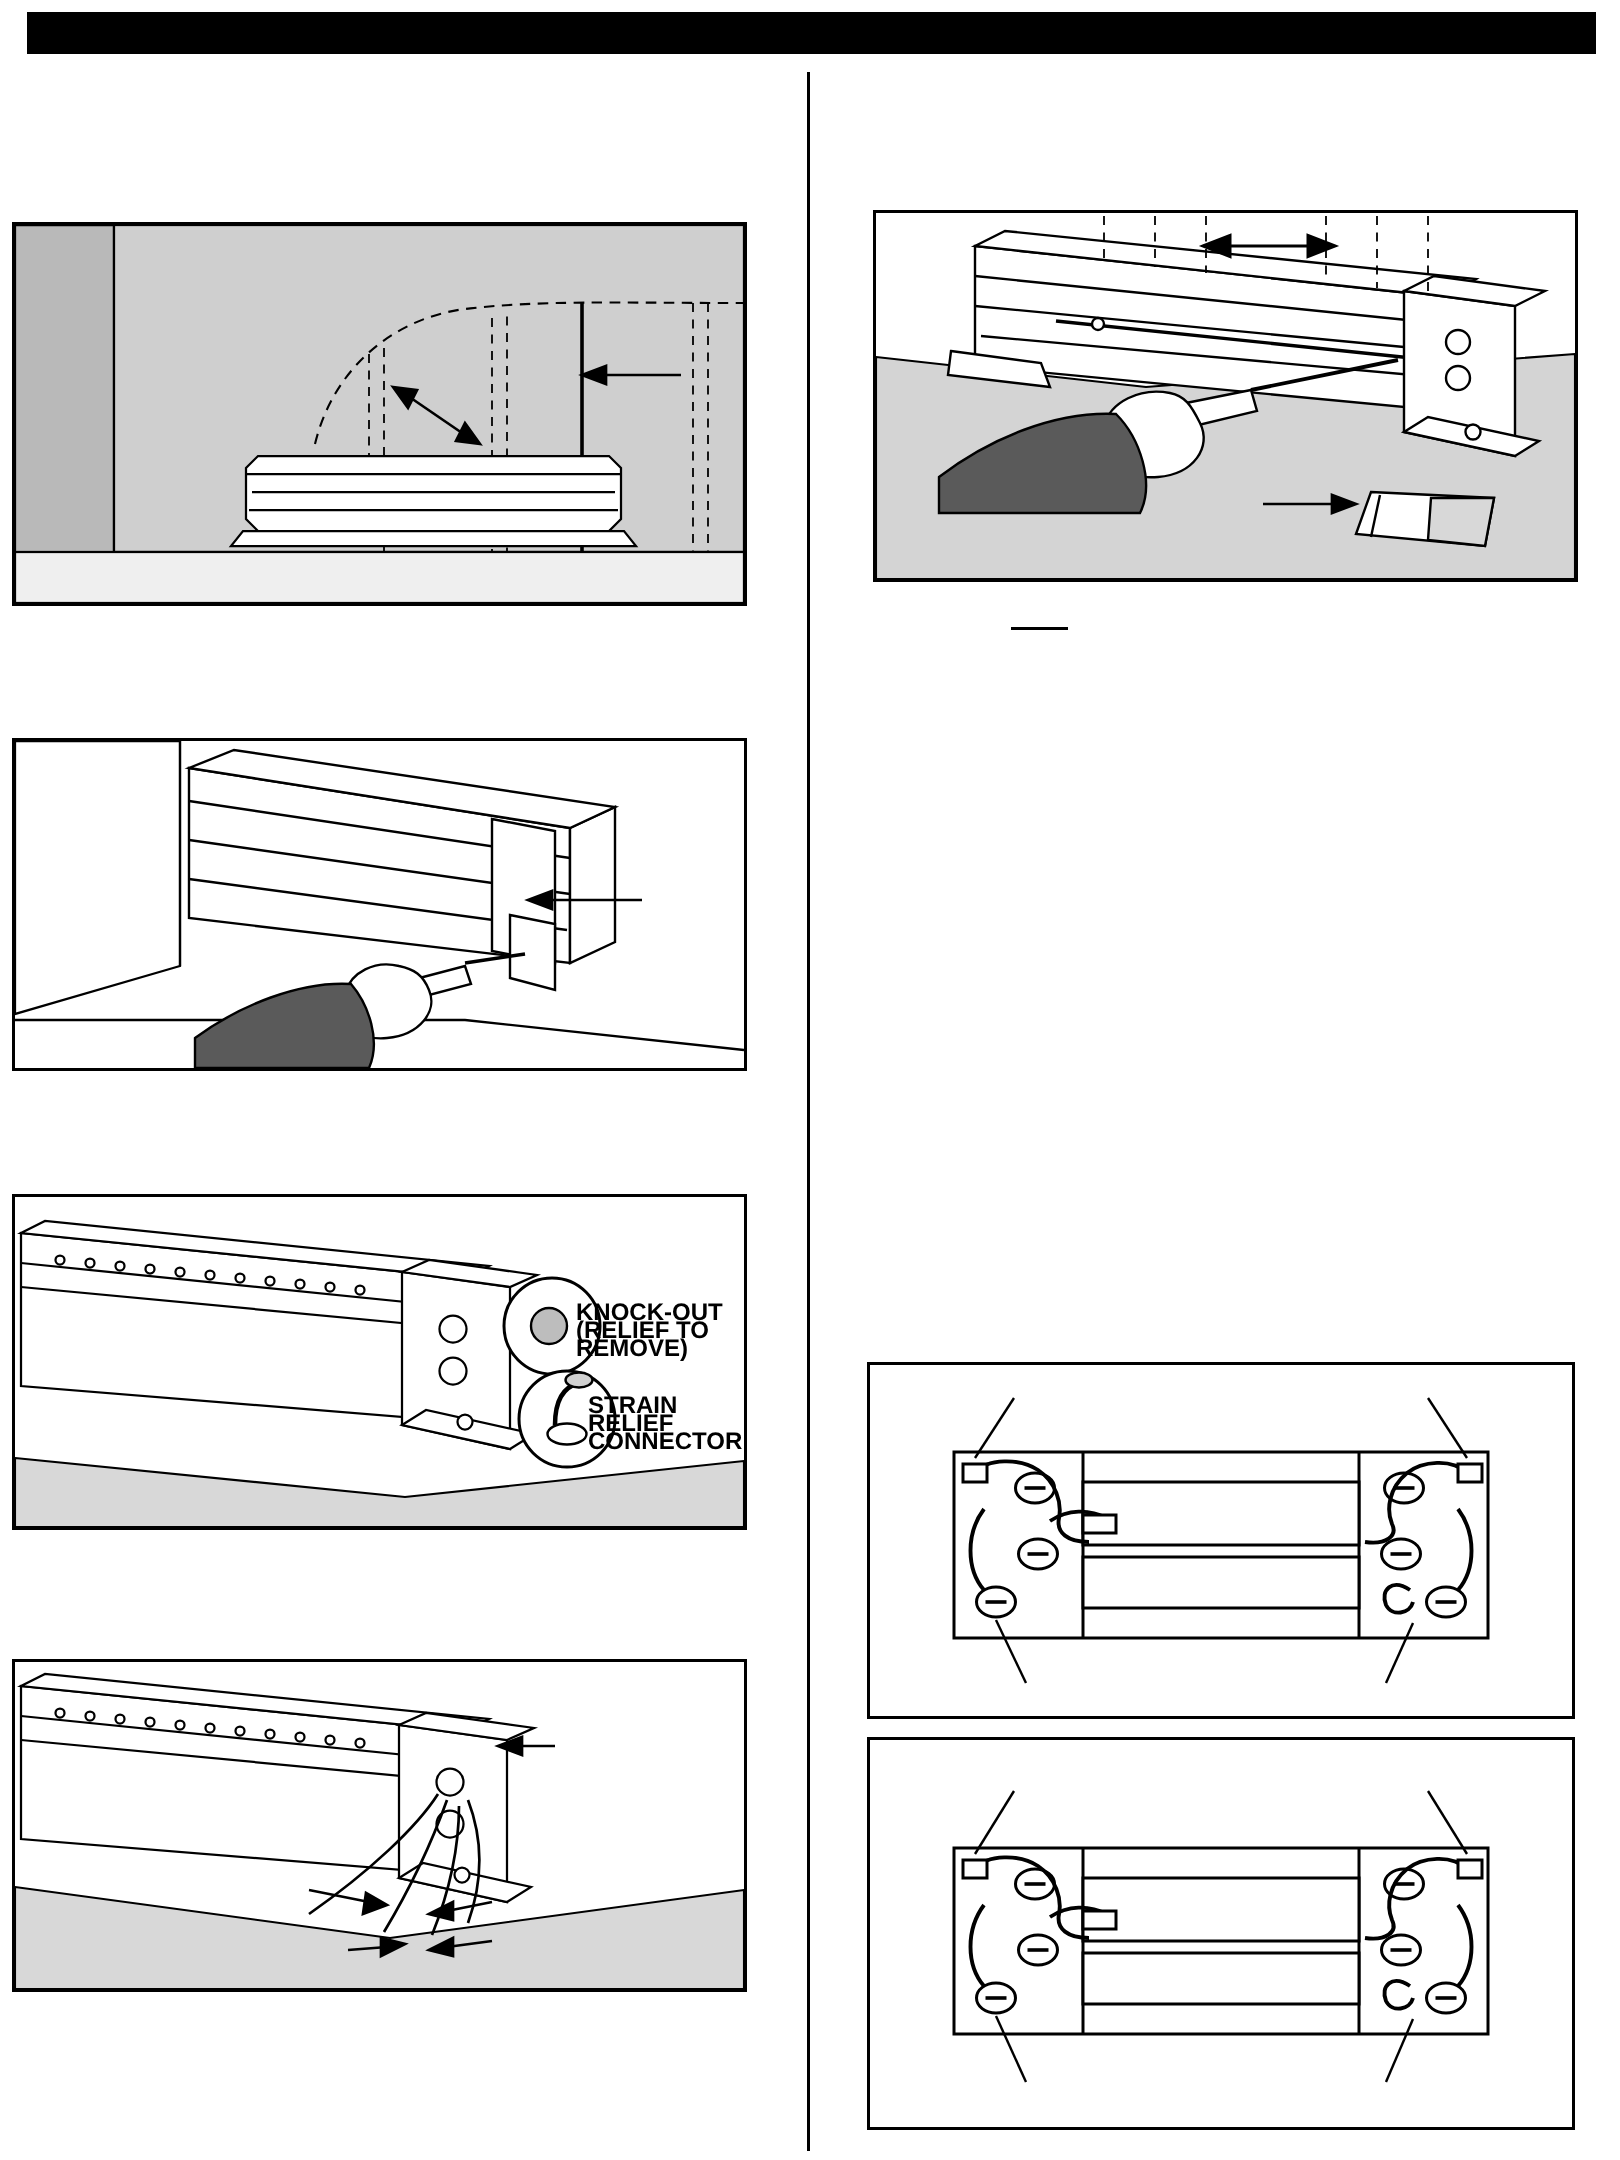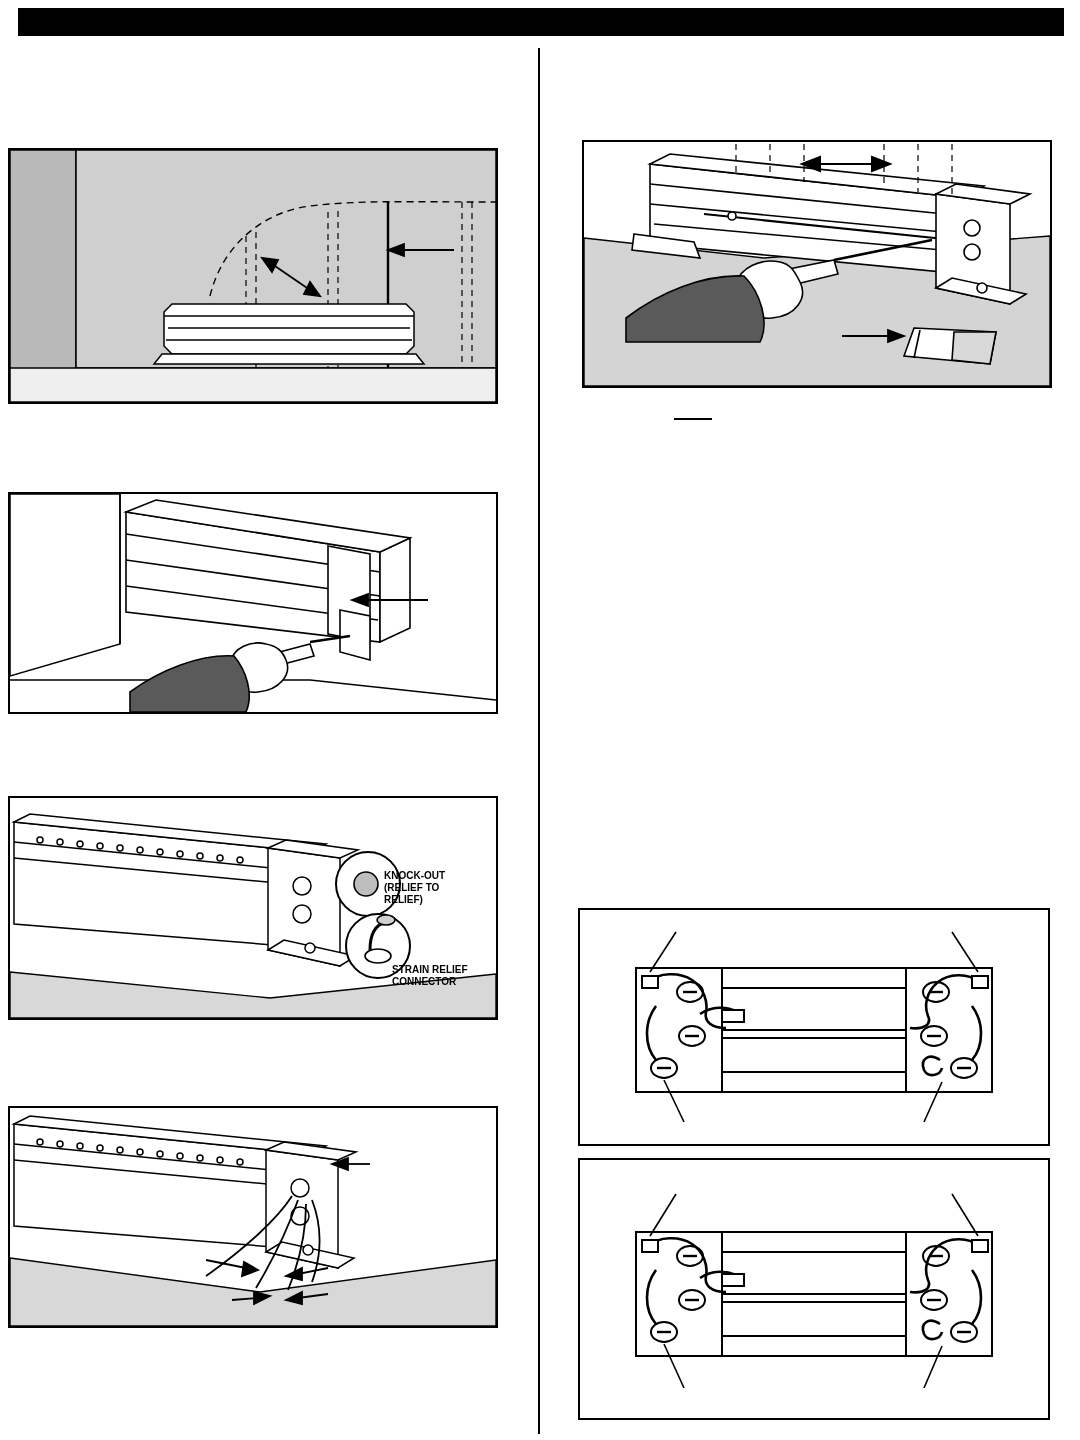--- a/index.html
+++ b/index.html
@@ -56,21 +56,21 @@
   .fig {
     position: absolute;
     border: 2px solid #000000;
     box-sizing: border-box;
     background: #ffffff;
     overflow: hidden;
   }
   .fig svg { display: block; }
   .label-box {
     position: absolute;
-    font-size: 10px;
+    font-size: 16px;
     font-weight: bold;
     line-height: 12px;
     color: #000;
   }
   .underline-mark {
     position: absolute;
     height: 2px;
     background: #000;
   }
 </style>
@@ -210,23 +210,23 @@
         </g>
         <g stroke="#000" stroke-width="1.6" fill="#ffffff">
           <ellipse cx="368" cy="158" rx="13" ry="7"></ellipse>
           <path d="M360,152 C360,132 368,126 376,124" fill="none" stroke-width="3"></path>
           <ellipse cx="376" cy="122" rx="9" ry="5" fill="#d0d0d0"></ellipse>
         </g>
       </svg>
       <div class="label-box" style="left:374px; top:72px;">
         <div>KNOCK-OUT</div>
         <div>(RELIEF TO</div>
-        <div>RELIEF)</div>
+        <div>REMOVE)</div>
       </div>
-      <div class="label-box" style="left:382px; top:134px;margin-top:32px;">
+      <div class="label-box" style="left:382px; top:134px;">
         <div>STRAIN RELIEF</div>
         <div>CONNECTOR</div>
       </div>
     </div>
 
     <div class="fig" style="left:8px; top:1106px; width:490px; height:222px;">
       <svg width="486" height="218" viewBox="0 0 486 218">
         <rect x="0" y="0" width="486" height="218" fill="#ffffff"></rect>
         <path d="M0,150 L250,184 L486,152 L486,218 L0,218 Z" fill="#d8d8d8" stroke="#000" stroke-width="1.4"></path>
         <g stroke="#000" stroke-width="1.5" fill="#ffffff">

